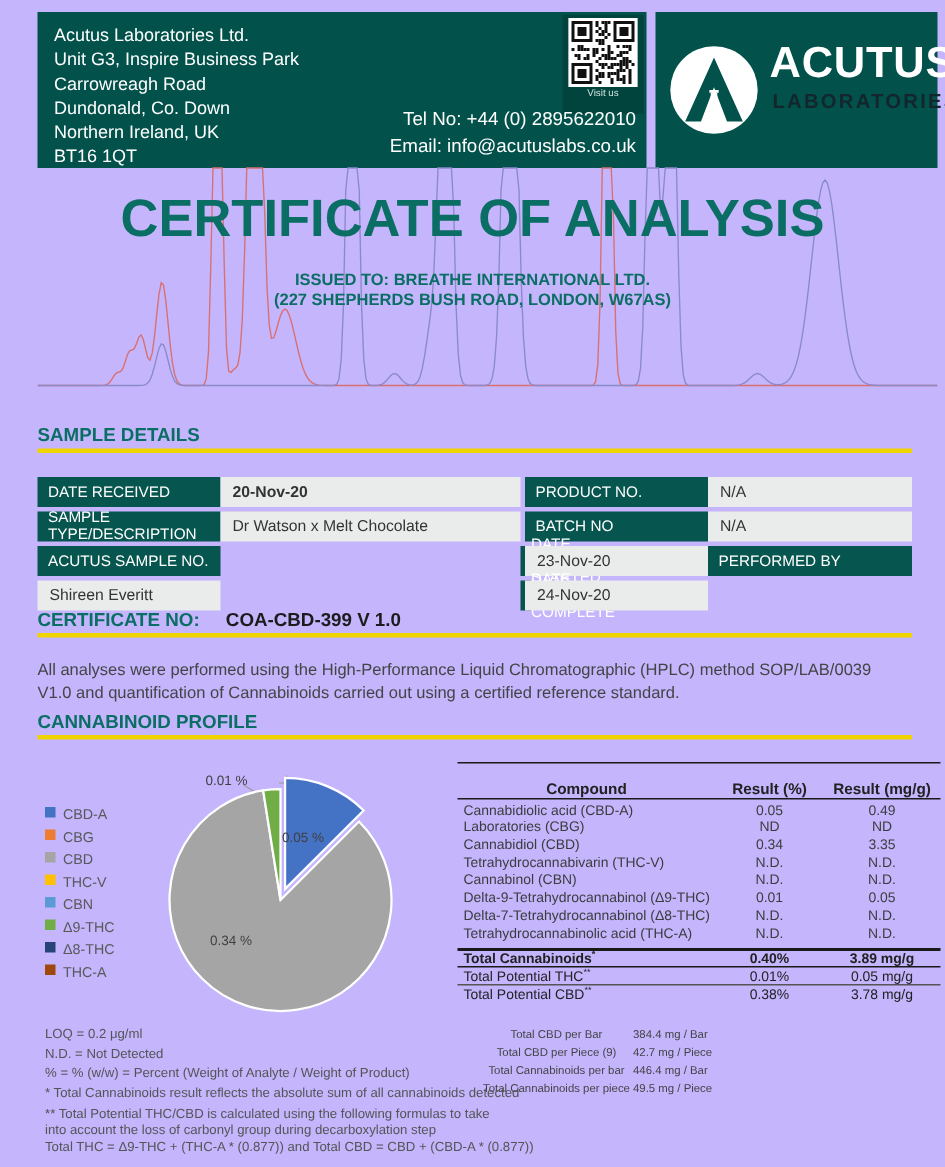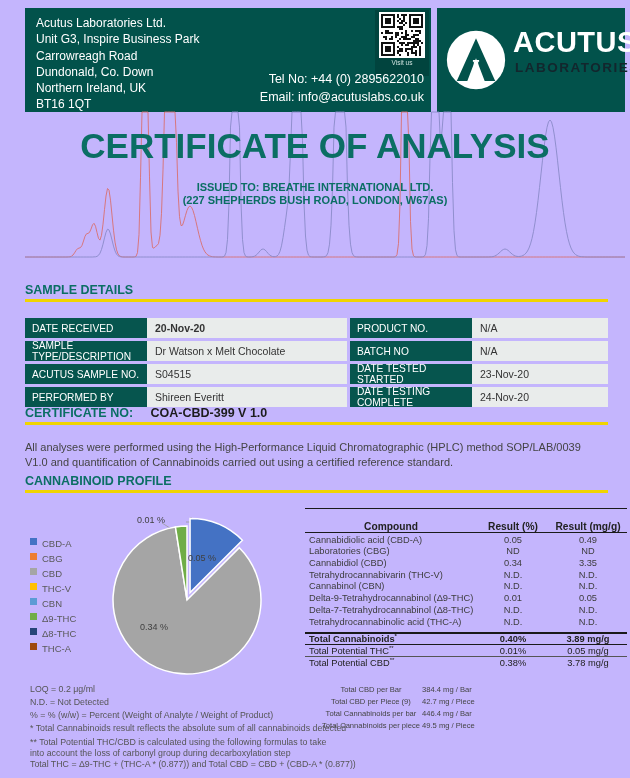--- a/index.html
+++ b/index.html
@@ -251,21 +251,20 @@
     <div class="sd-label">PRODUCT NO.</div>
     <div class="sd-value">N/A</div>
 
     <div class="sd-label">SAMPLE TYPE/DESCRIPTION</div>
     <div class="sd-value">Dr Watson x Melt Chocolate</div>
     <div class="sd-gap"></div>
     <div class="sd-label">BATCH NO</div>
     <div class="sd-value">N/A</div>
 
     <div class="sd-label">ACUTUS SAMPLE NO.</div>
-    <div class="sd-value">S04515</div>
     <div class="sd-gap"></div>
     <div class="sd-label">DATE TESTED STARTED</div>
     <div class="sd-value">23-Nov-20</div>
 
     <div class="sd-label">PERFORMED BY</div>
     <div class="sd-value">Shireen Everitt</div>
     <div class="sd-gap"></div>
     <div class="sd-label">DATE TESTING COMPLETE</div>
     <div class="sd-value">24-Nov-20</div>
   </div>

